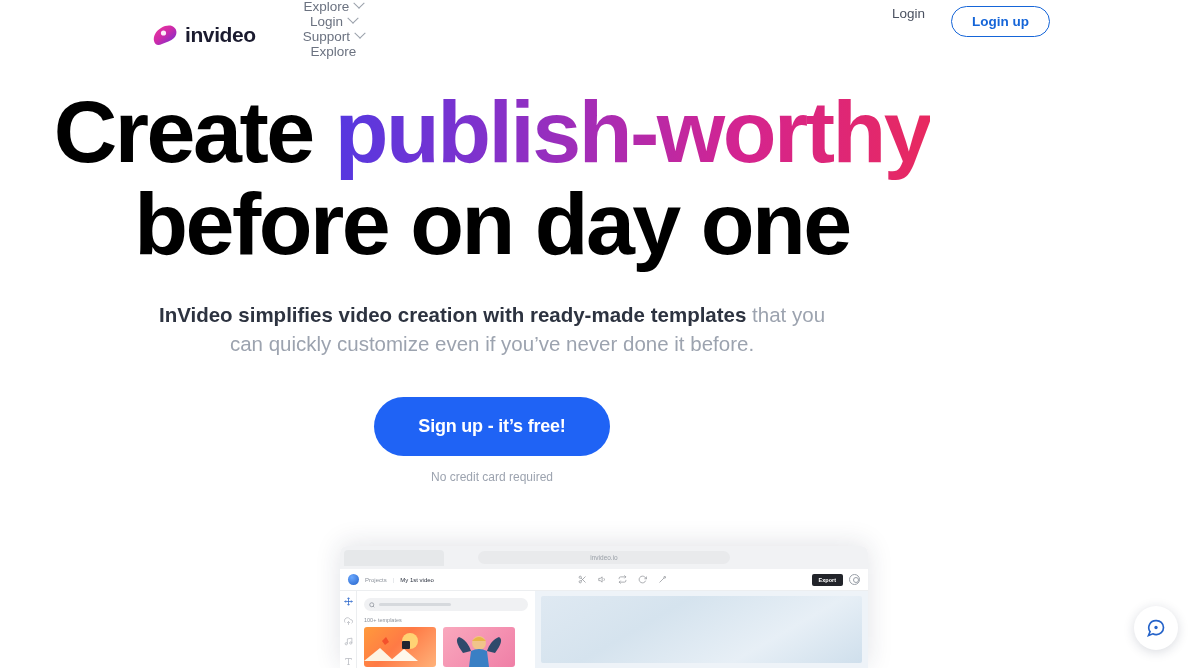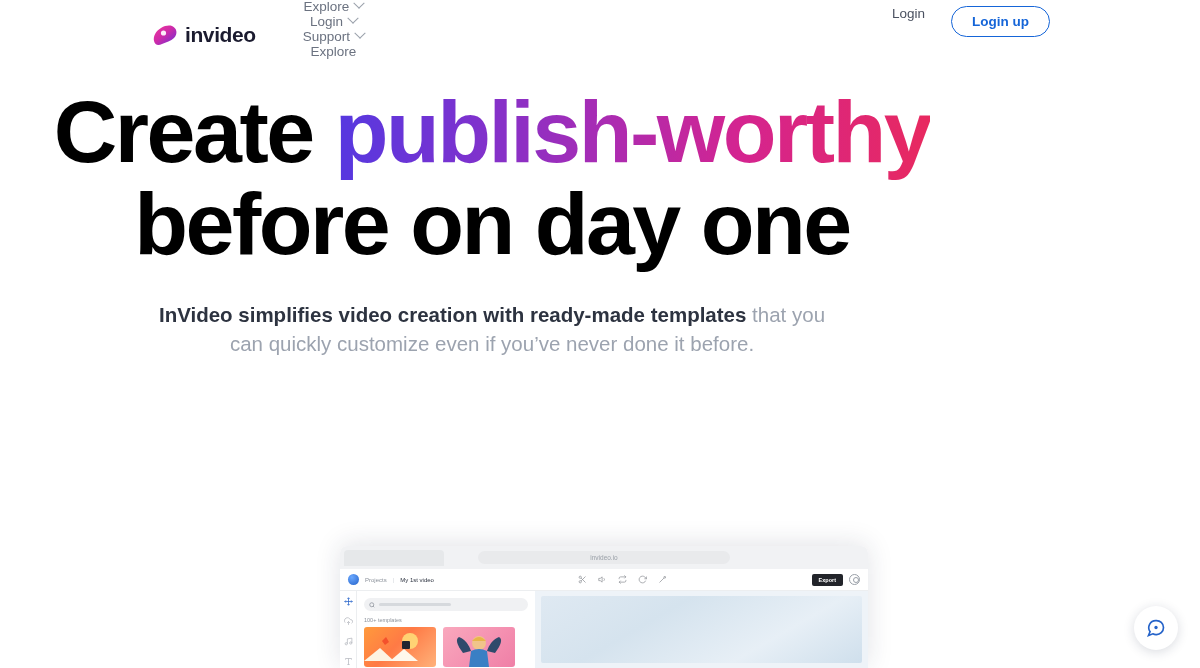--- a/index.html
+++ b/index.html
@@ -206,20 +206,24 @@
   <div class="hero">
     <h1 class="headline">
       <span>Create </span><span class="grad">publish-worthy</span>
       <span class="headline-l2">before on day one</span>
     </h1>
 
     <p class="subhead">
       <b>InVideo simplifies video creation with ready-made templates</b><span> that you can quickly customize even if you’ve never done it before.</span>
     </p>
 
+    <div class="cta-wrap">
+      <button class="cta-btn">Sign up - it’s free!</button>
+      <div class="cta-note">No credit card required</div>
+    </div>
   </div>
 
   <div class="mock">
 
     <div class="mock-chrome">
       <div class="chrome-tab"></div>
       <div class="chrome-url">invideo.io</div>
     </div>
 
     <div class="mock-header">

